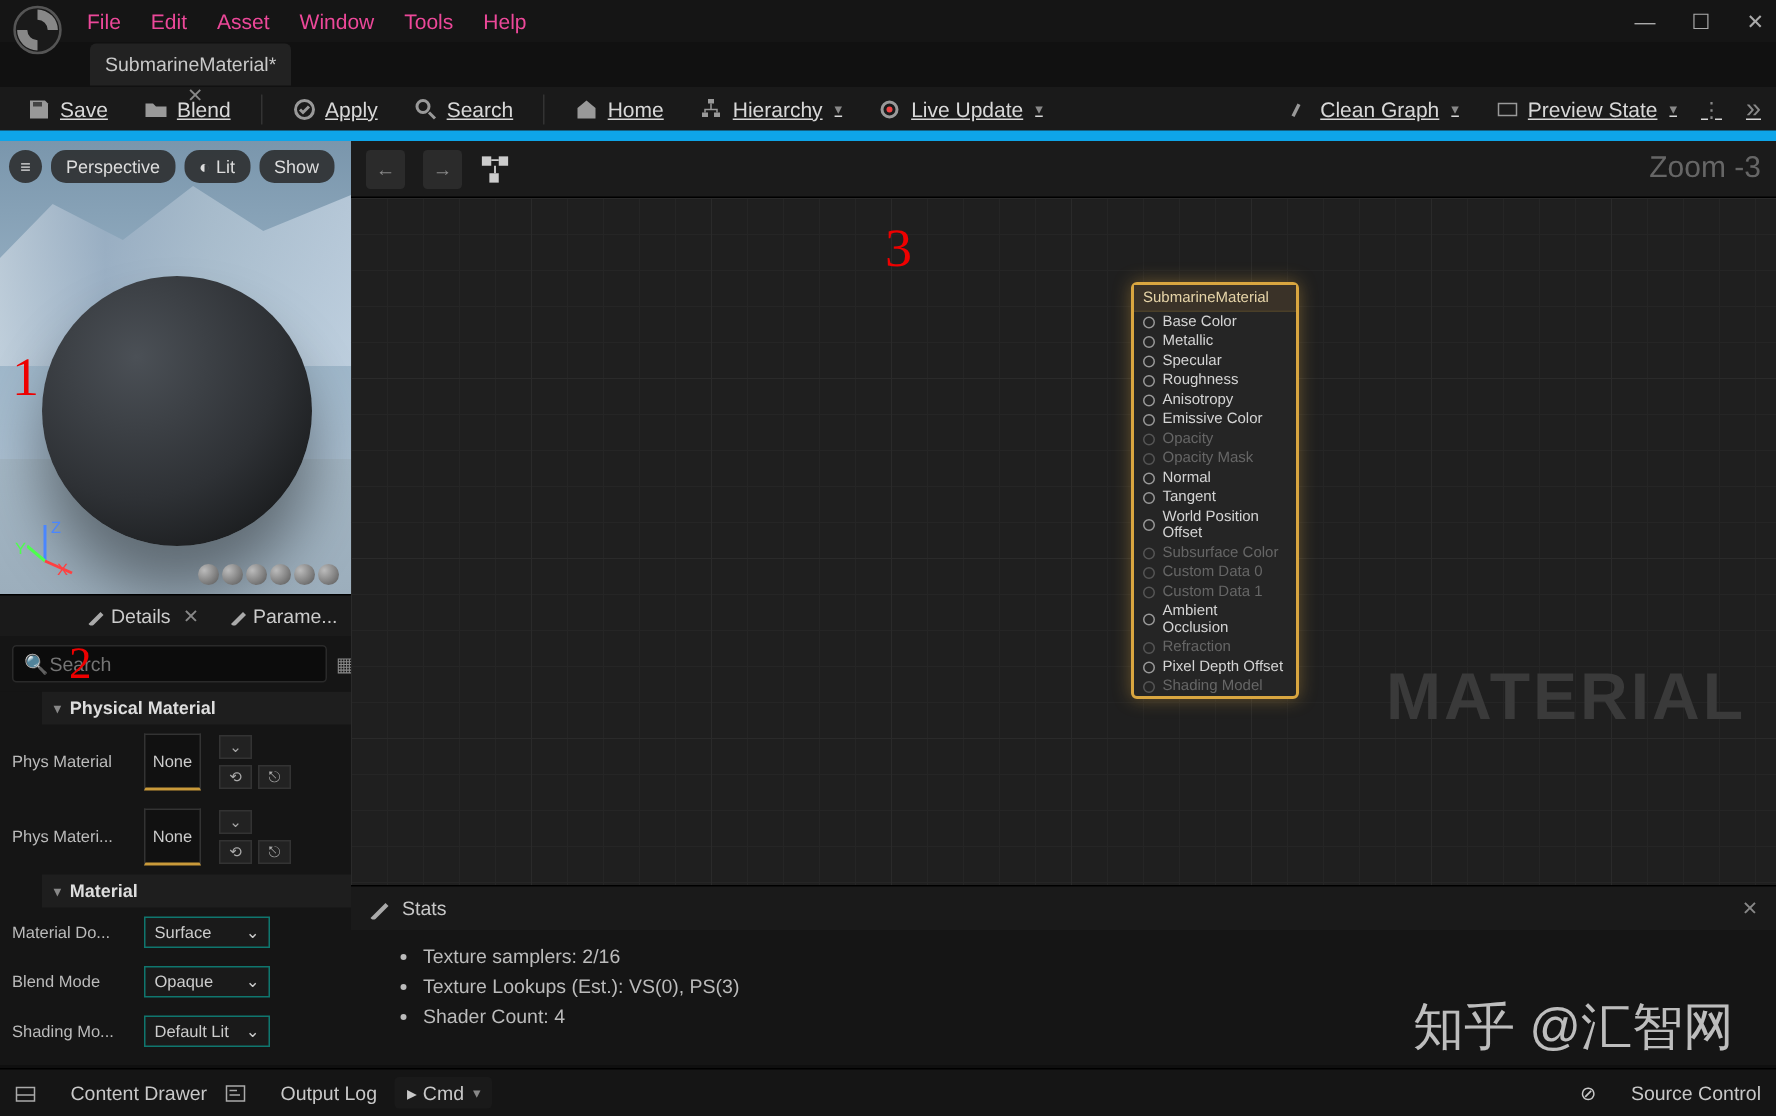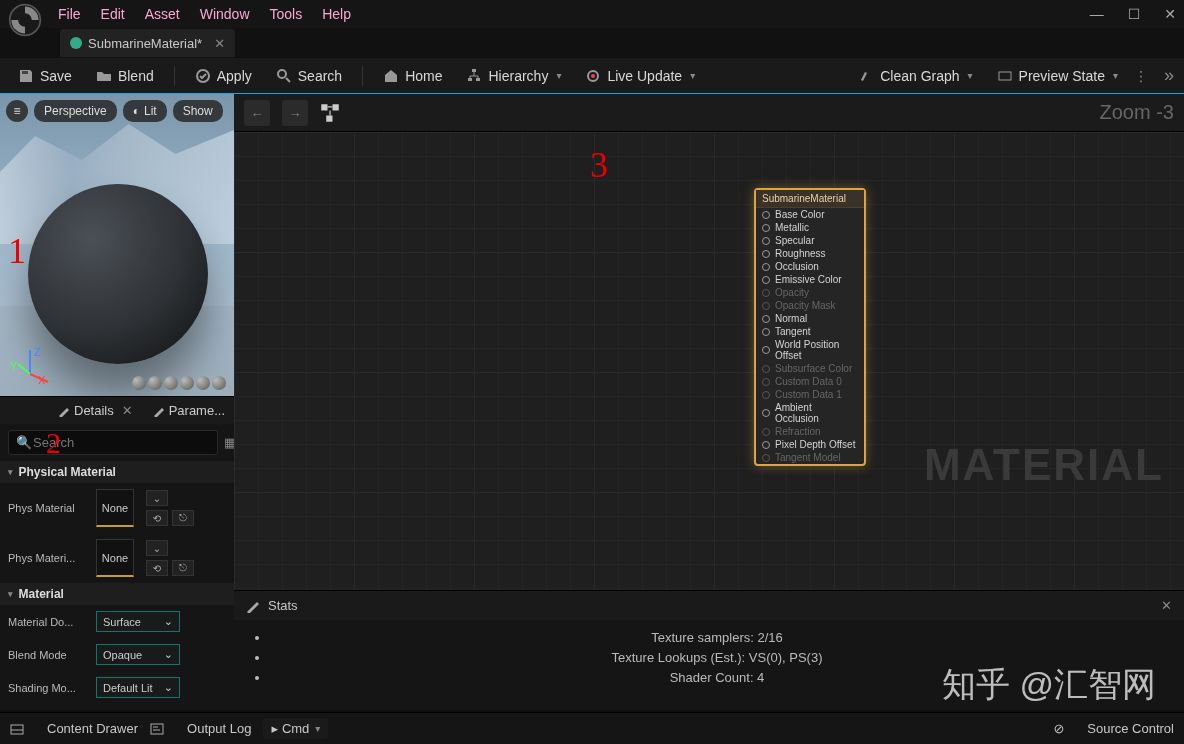--- a/index.html
+++ b/index.html
@@ -1,27 +1,27 @@
 <!DOCTYPE html>
 <html><head>
 <meta charset="utf-8">
 <style>
 * { margin:0; padding:0; box-sizing:border-box; font-family:"Segoe UI",Arial,sans-serif; }
 body { width:1184px; height:744px; background:#0f0f0f; color:#c8c8c8; overflow:hidden; font-size:13px; position:relative; }
 .titlebar { height:28px; display:flex; align-items:center; background:#151515; padding:0 8px; }
 .logo { width:34px; height:34px; margin-right:8px; position:relative; top:6px; }
 .logo svg { width:100%; height:100%; }
 .menu { display:flex; gap:20px; margin-left:8px; }
-.menu span { font-size:14px; color:#f9a8d4; cursor:pointer; }
+.menu span { font-size:14px; color:#ec4899; cursor:pointer; }
 .winbtns { margin-left:auto; display:flex; gap:24px; color:#aaa; font-size:14px; }
 .tabrow { height:30px; display:flex; align-items:center; background:#111; padding-left:60px; }
-.tab { display:flex; align-items:center; gap:6px; height:28px; padding:0 10px; background:#222; border-radius:4px 4px 0 0; }
+.tab { display:flex; align-items:center; gap:6px; height:28px; padding:0 10px; background:#222; border-radius:4px 4px 0 0;flex-direction:column; }
 .tab .dot { width:12px; height:12px; border-radius:50%; background:#3a8; }
 .tab .close { color:#888; margin-left:6px; cursor:pointer; }
-.toolbar { height:36px; display:flex; align-items:center; background:#1a1a1a; border-bottom:1px solid #0ea5e9; padding:0 10px; gap:8px; color:#d8d8d8; font-size:14px; }
+.toolbar { height:36px; display:flex; align-items:center; background:#1a1a1a; border-bottom:7px solid #0ea5e9; padding:0 10px; gap:8px; color:#d8d8d8; font-size:14px;text-decoration:underline; }
 .tbtn { display:flex; align-items:center; gap:6px; padding:4px 8px; cursor:pointer; }
 .tbtn svg { width:16px; height:16px; }
 .sep { width:1px; height:20px; background:#333; margin:0 4px; }
 .chev { font-size:10px; color:#888; margin-left:2px; }
 .tspacer { flex:1; }
 .main { display:flex; height:616px; }
 .left { width:234px; display:flex; flex-direction:column; background:#151515; }
 .preview { height:302px; position:relative; background:linear-gradient(#7a96ac 0%,#9db6c9 45%,#b8c8d8 100%); overflow:hidden; }
 .preview .overlay { position:absolute; top:6px; left:6px; display:flex; gap:6px; }
 .pill { background:rgba(40,40,40,.85); color:#ddd; padding:2px 10px; border-radius:10px; font-size:12px; display:flex; align-items:center; gap:4px; }
@@ -41,21 +41,21 @@
 .panetab svg { width:12px; height:12px; }
 .panetab .x { color:#888; margin-left:4px; cursor:pointer; }
 .searchrow { display:flex; align-items:center; padding:6px 8px; gap:6px; position:relative; }
 .searchrow input { flex:1; background:#0c0c0c; border:1px solid #2a2a2a; color:#888; padding:4px 8px 4px 24px; border-radius:3px; font-size:13px; }
 .searchrow .mag { position:absolute; left:16px; color:#888; }
 .searchrow .icons { display:flex; gap:8px; color:#888; }
 .red2 { position:absolute; left:46px; top:2px; color:#e00; font-family:serif; font-size:30px; z-index:3; }
 .details { flex:1; overflow-y:auto; background:#151515; position:relative; }
 .details::-webkit-scrollbar { width:10px; }
 .details::-webkit-scrollbar-thumb { background:#3a3a3a; border-radius:5px; }
-.cat { background:#1e1e1e; padding:4px 8px; font-weight:bold; font-size:12px; color:#ddd; display:flex; align-items:center; gap:6px; }
+.cat { background:#1e1e1e; padding:4px 8px; font-weight:bold; font-size:12px; color:#ddd; display:flex; align-items:center; gap:6px;margin-left:28px; }
 .cat::before { content:"▾"; font-size:9px; color:#888; }
 .proprow { display:flex; align-items:center; padding:6px 8px; gap:8px; }
 .proprow .lbl { width:80px; font-size:11px; color:#bbb; }
 .thumb { width:38px; height:38px; background:#111; border:1px solid #333; border-bottom:2px solid #c99a3a; display:flex; align-items:center; justify-content:center; font-size:11px; color:#ccc; }
 .propbtns { display:flex; flex-direction:column; gap:4px; margin-left:4px; }
 .propbtns .mini { width:22px; height:16px; background:#222; border:1px solid #333; display:flex; align-items:center; justify-content:center; font-size:10px; color:#aaa; }
 .propbtns .row2 { display:flex; gap:4px; }
 .drop { display:flex; align-items:center; justify-content:space-between; background:#1a1a1a; border:1px solid #0f766e; padding:3px 6px; width:84px; font-size:11px; color:#ccc; }
 .right { flex:1; display:flex; flex-direction:column; position:relative; }
 .graphbar { height:38px; display:flex; align-items:center; background:#1b1b1b; border-bottom:1px solid #000; padding:0 10px; gap:12px; }
@@ -72,21 +72,21 @@
 .matword { position:absolute; right:20px; bottom:100px; font-size:44px; font-weight:800; color:#3a3a3a; letter-spacing:2px; }
 .node { position:absolute; left:520px; top:56px; width:112px; background:#252525; border:2px solid #d9a640; border-radius:4px; box-shadow:0 0 12px rgba(217,166,64,.4); }
 .node .title { background:#3a3228; padding:3px 6px; font-size:10px; color:#e6d4a8; border-bottom:1px solid #4a3f28; }
 .node .pin { display:flex; align-items:center; gap:5px; padding:1px 6px; font-size:10px; color:#d4d4d4; }
 .node .pin .pindot { width:8px; height:8px; border:1px solid #999; border-radius:50%; flex-shrink:0; }
 .node .pin.dis { color:#666; }
 .node .pin.dis .pindot { border-color:#555; }
 .statsbar { height:30px; background:#1a1a1a; border-top:1px solid #000; display:flex; align-items:center; padding:0 12px; gap:8px; }
 .statsbar .x { margin-left:auto; color:#888; cursor:pointer; }
 .statsbody { height:90px; background:#151515; padding:8px 20px; font-family:Consolas,monospace; font-size:13px; color:#bbb; }
-.statsbody li { margin-left:16px; line-height:20px;text-align:center; }
+.statsbody li { margin-left:28px; line-height:20px; }
 .bottombar { position:absolute; bottom:0; left:0; right:0; height:32px; background:#151515; border-top:1px solid #000; display:flex; align-items:center; padding:0 10px; gap:12px; font-size:13px; }
 .bottombar .btn { display:flex; align-items:center; gap:23px; cursor:pointer; }
 .cmdsel { display:flex; align-items:center; gap:4px; background:#1a1a1a; padding:3px 8px; border-radius:3px; }
 .cmdin { background:#0c0c0c; border:1px solid #2a2a2a; color:#666; padding:4px 8px; width:260px; font-family:Consolas,monospace; font-size:12px; }
 .bottombar .right2 { margin-left:auto; display:flex; align-items:center; gap:10px; }
 .watermark { position:absolute; right:28px; bottom:36px; font-size:34px; color:#e8e8e8; opacity:.8; font-family:sans-serif; pointer-events:none; }
 svg { fill:currentColor; }
 </style>
 </head>
 <body>
@@ -346,21 +346,21 @@
             <div class="pin ">
     <span class="pindot"></span>
               <span>Specular</span>
   </div>
             <div class="pin ">
     <span class="pindot"></span>
               <span>Roughness</span>
   </div>
             <div class="pin ">
     <span class="pindot"></span>
-              <span>Occlusion</span>
+              <span>Anisotropy</span>
   </div>
             <div class="pin ">
     <span class="pindot"></span>
               <span>Emissive Color</span>
   </div>
             <div class="pin dis">
     <span class="pindot"></span>
               <span>Opacity</span>
   </div>
             <div class="pin dis">
@@ -398,21 +398,21 @@
             <div class="pin dis">
     <span class="pindot"></span>
               <span>Refraction</span>
   </div>
             <div class="pin ">
     <span class="pindot"></span>
               <span>Pixel Depth Offset</span>
   </div>
             <div class="pin dis">
     <span class="pindot"></span>
-              <span>Tangent Model</span>
+              <span>Shading Model</span>
   </div>
           </div>
       </div>
     </div>
 
     <div class="statsbar">
       <svg width="14" height="14" viewBox="0 0 14 14">
           <path d="M1 13l10-10 2 2-10 10z" fill="#aaa"></path>
         </svg>
       <span>Stats</span>

